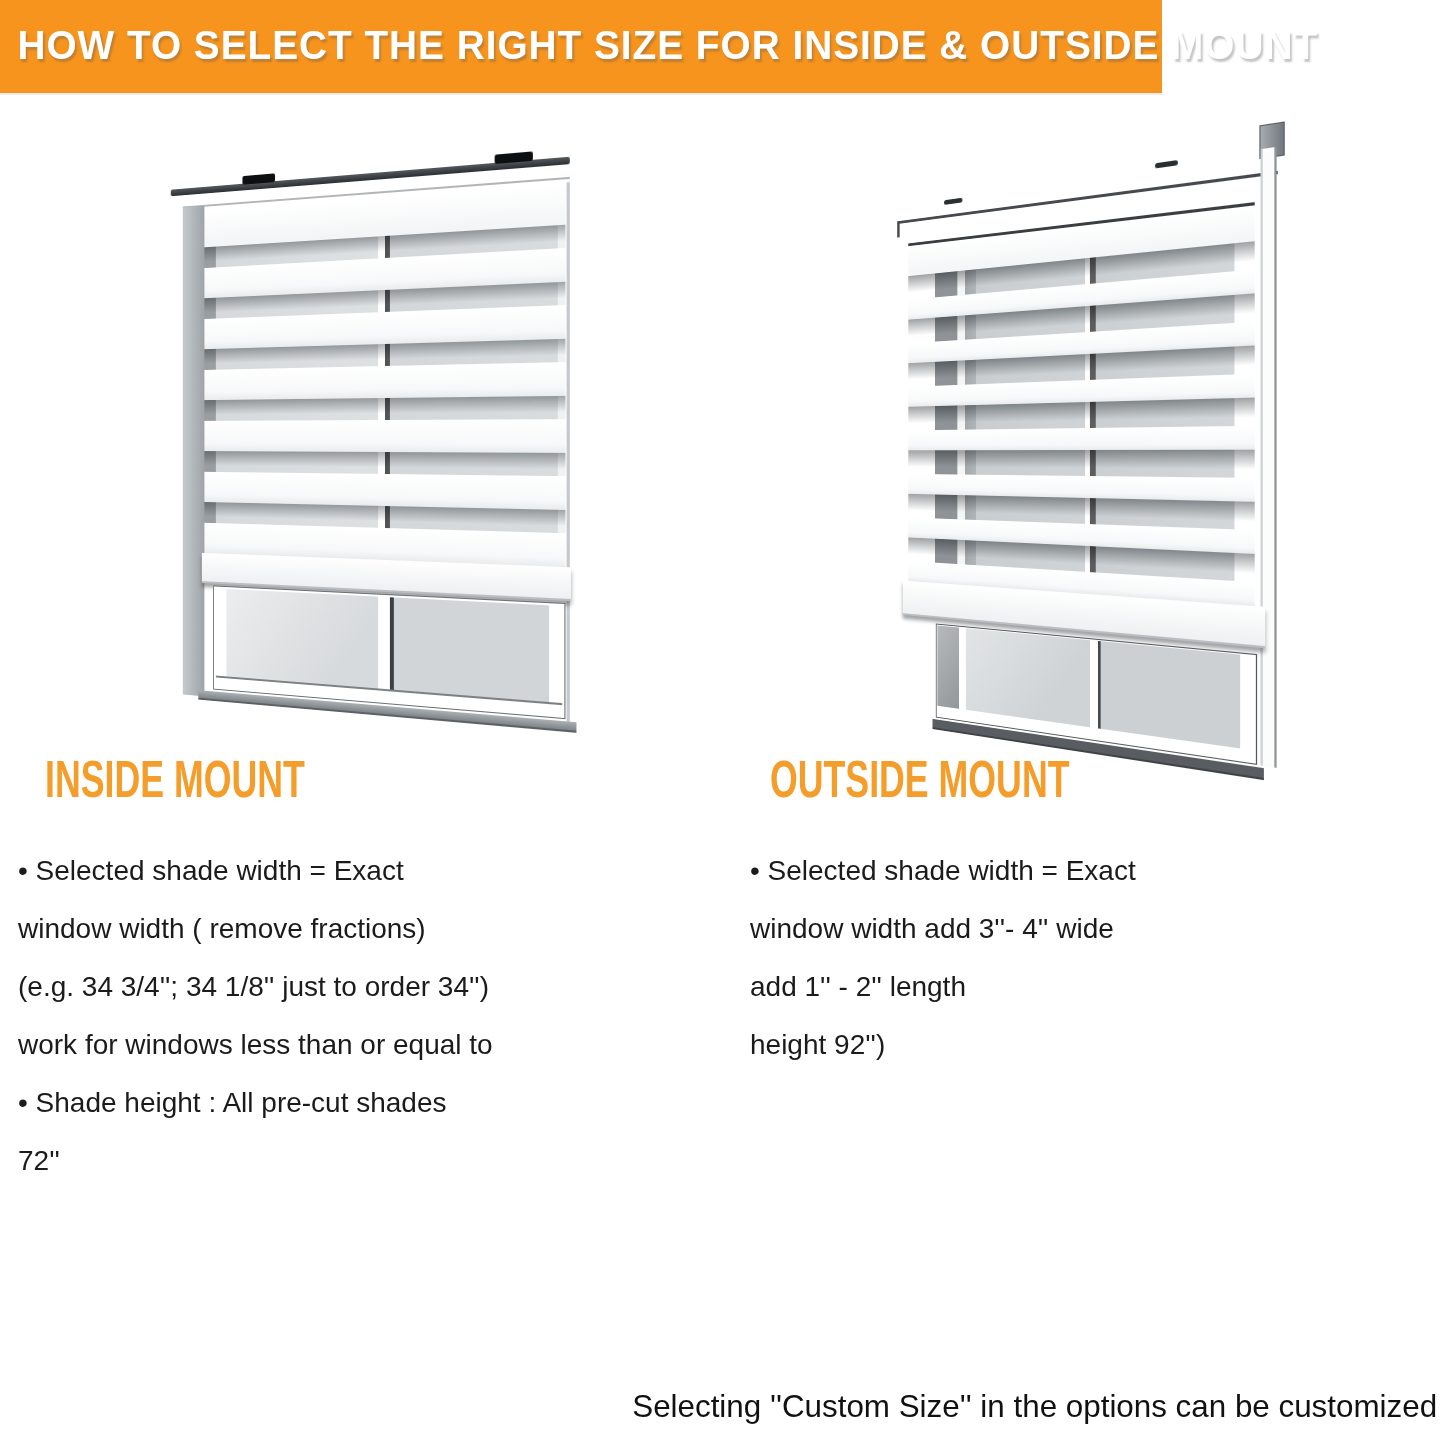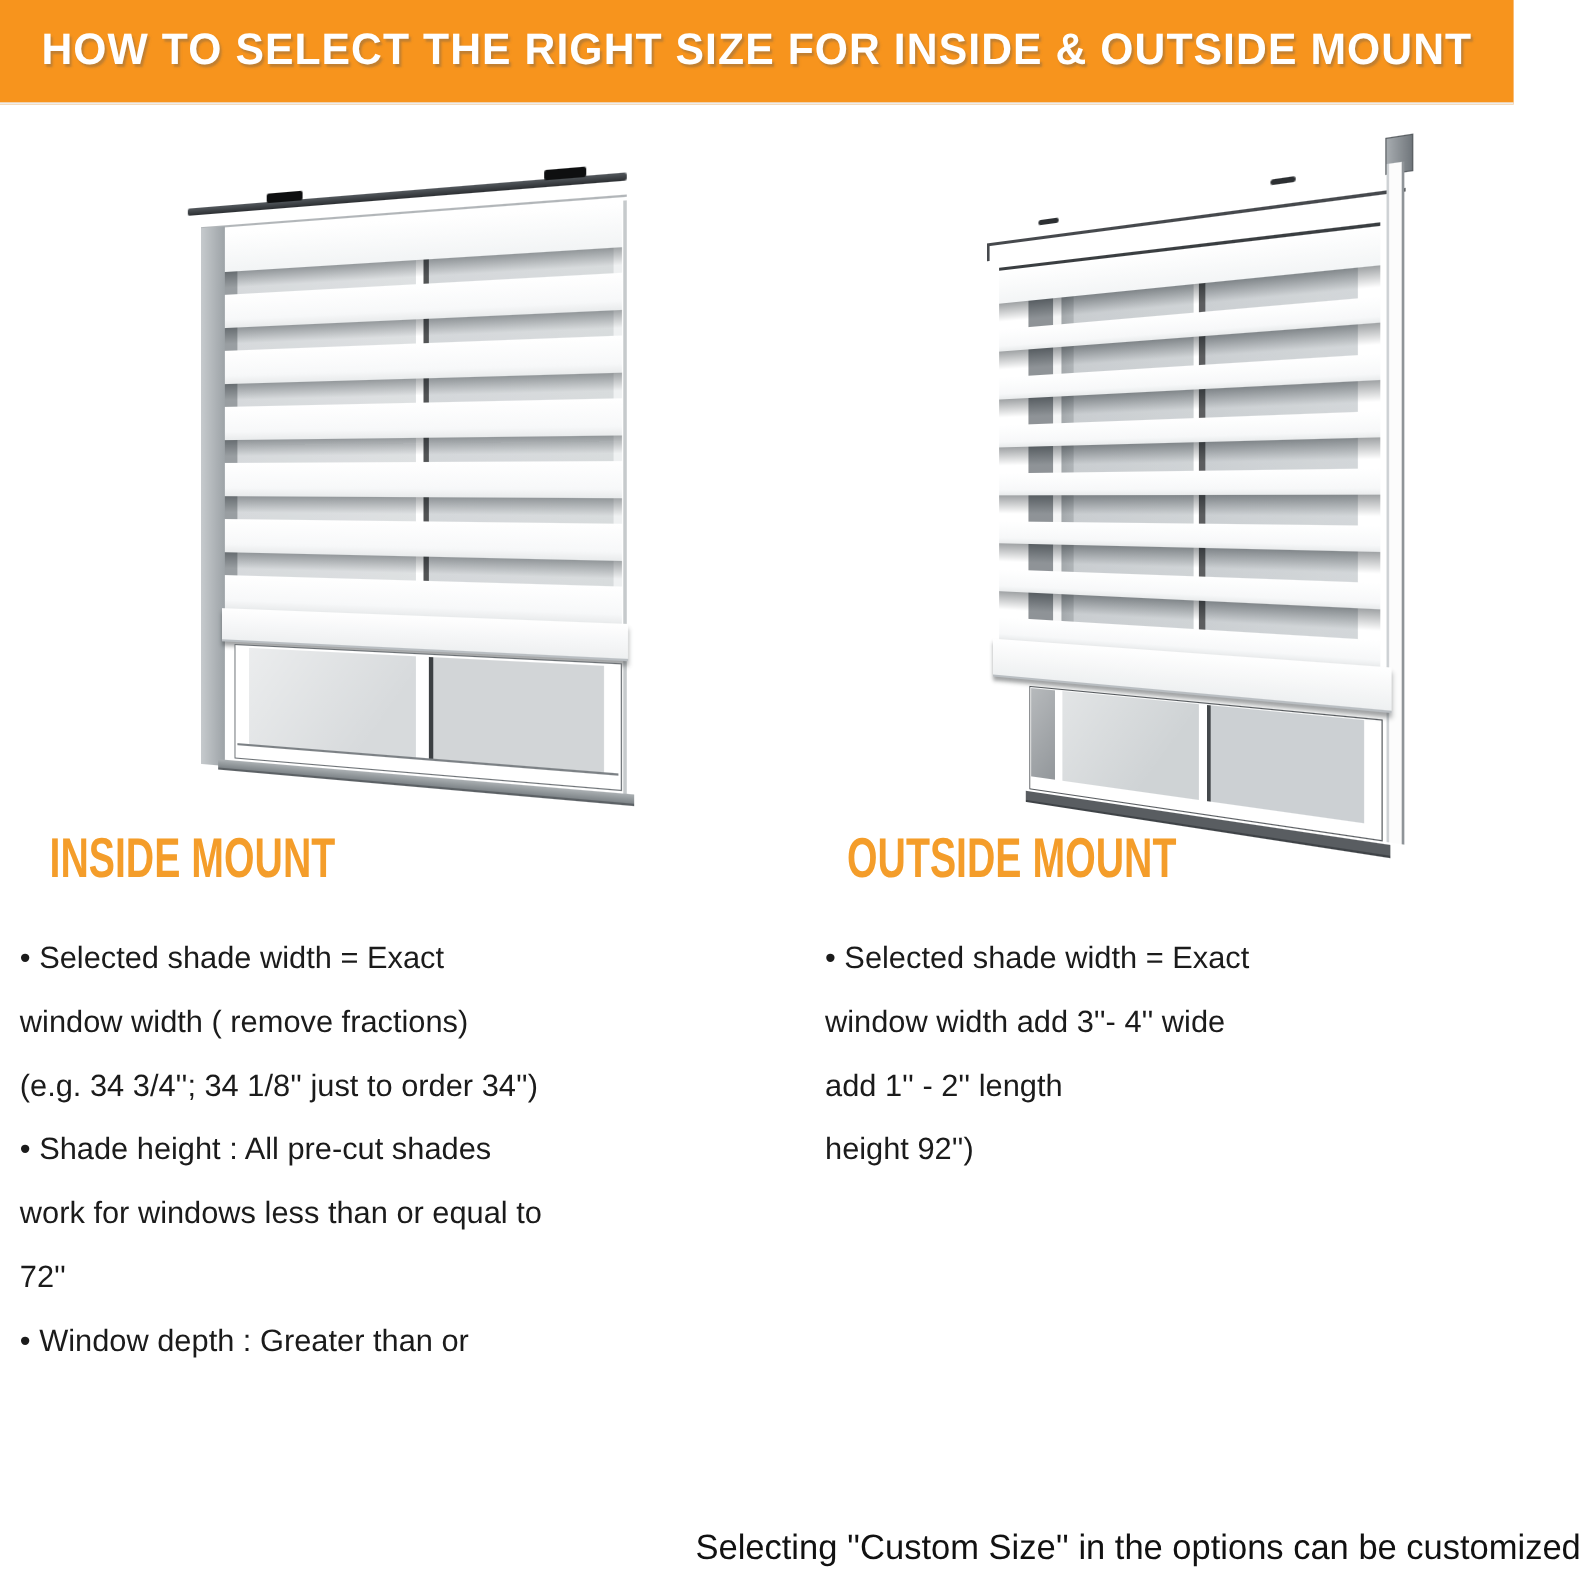--- a/index.html
+++ b/index.html
@@ -1,20 +1,20 @@
 <!DOCTYPE html>
 <html><head>
 <meta charset="utf-8">
 <style>
   html,body{margin:0;padding:0;background:#ffffff;}
   .page{position:relative;width:1445px;height:1432px;background:#fff;overflow:hidden;
         font-family:"Liberation Sans",sans-serif;}
 
   
-  .banner{position:absolute;left:0;top:0;width:1376px;height:93px;background:#F7941D;
+  .banner{position:absolute;left:0;top:0;width:1162px;height:93px;background:#F7941D;
           border-bottom:2px solid #eeeeee;}
   .banner h1{margin:0;width:100%;line-height:90px;text-align:center;color:#ffffff;
              font-size:40px;font-weight:bold;letter-spacing:1px;white-space:nowrap;
              transform:scaleX(0.97);transform-origin:center;
              text-shadow:2px 3px 2px rgba(90,90,90,0.35);}
 
   
   .fig{position:absolute;}
   .fig *{position:absolute;}
   .fig-left{left:145px;top:148px;width:480px;height:575px;
@@ -187,24 +187,23 @@
     </div>
   </div>
 
   <h2 class="mount-heading h-inside">INSIDE MOUNT</h2>
   <h2 class="mount-heading h-outside">OUTSIDE MOUNT</h2>
 
   <div class="col col-left">
     <div class="line">• Selected shade width = Exact</div>
     <div class="line">window width ( remove fractions)</div>
     <div class="line">(e.g. 34 3/4''; 34 1/8'' just to order 34'')</div>
+    <div class="line">work for windows less than or equal to</div>
     <div class="line">• Shade height : All pre-cut shades</div>
-    <div class="line">work for windows less than or equal to</div>
     <div class="line">72''</div>
-    <div class="line">• Window depth : Greater than or</div>
   </div>
 
   <div class="col col-right">
     <div class="line">• Selected shade width = Exact</div>
     <div class="line">window width add 3''- 4'' wide</div>
     <div class="line">add 1'' - 2'' length</div>
     <div class="line">height 92'')</div>
   </div>
 
   <div class="footer">

